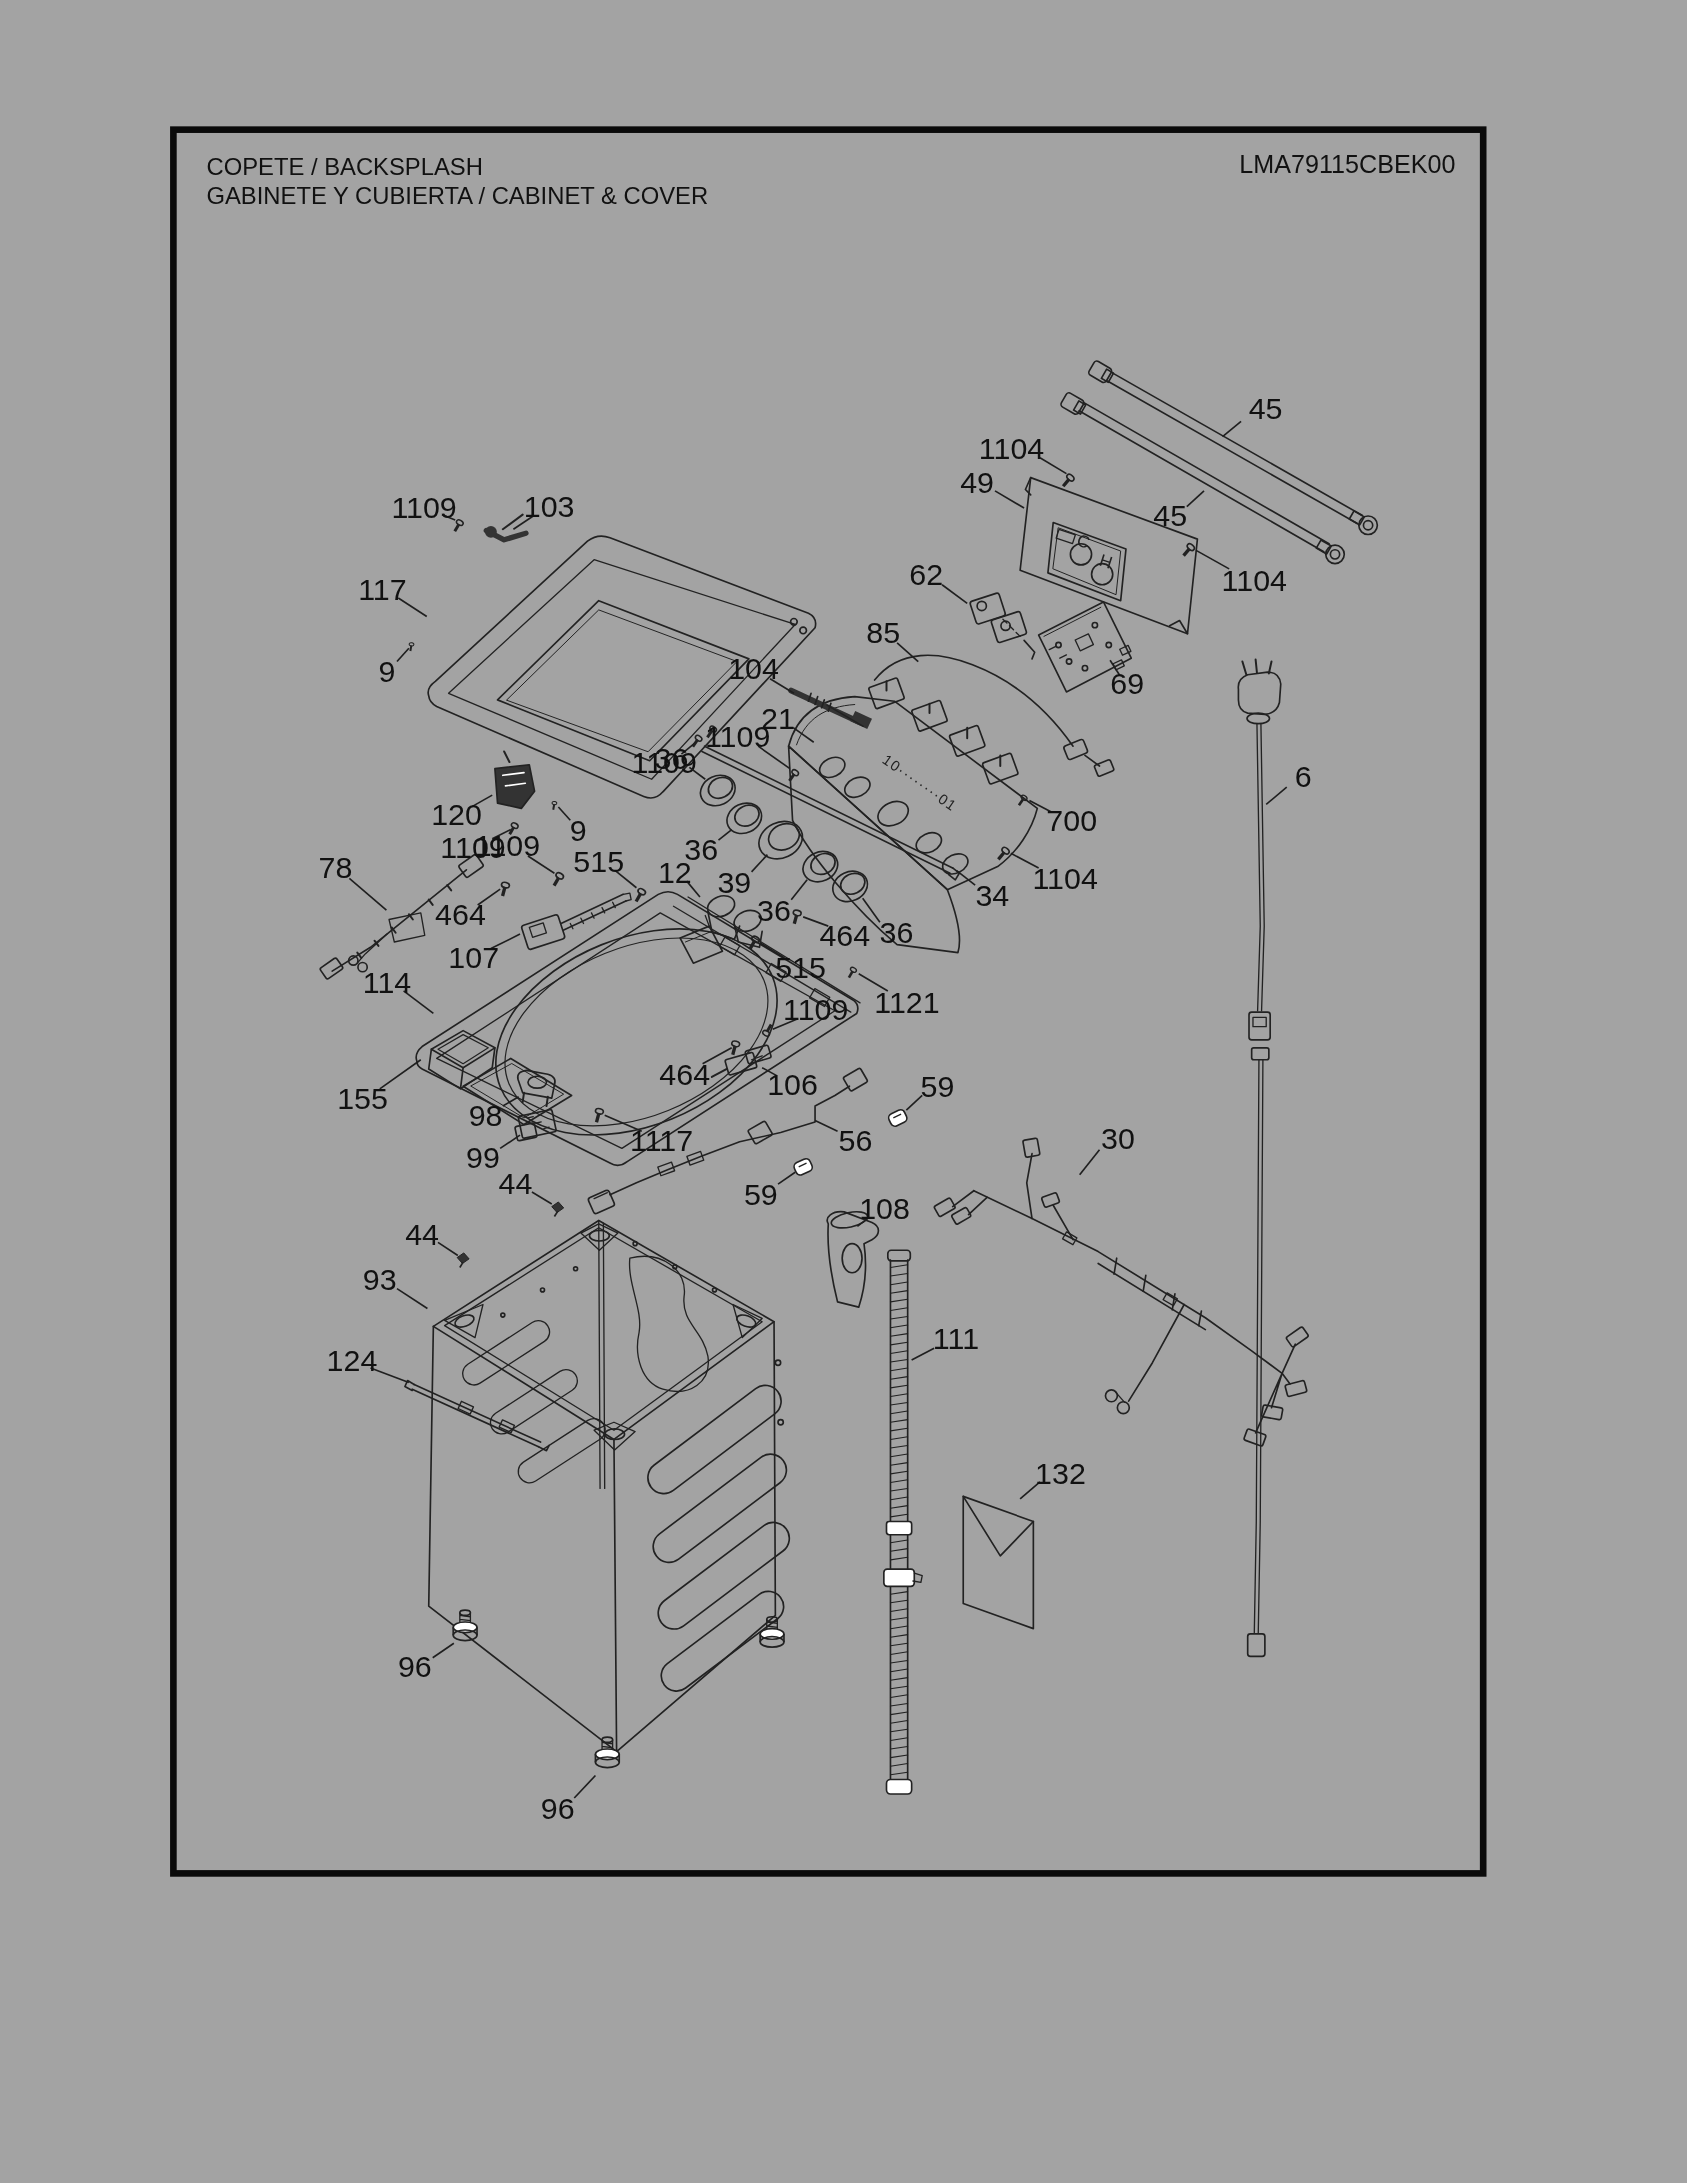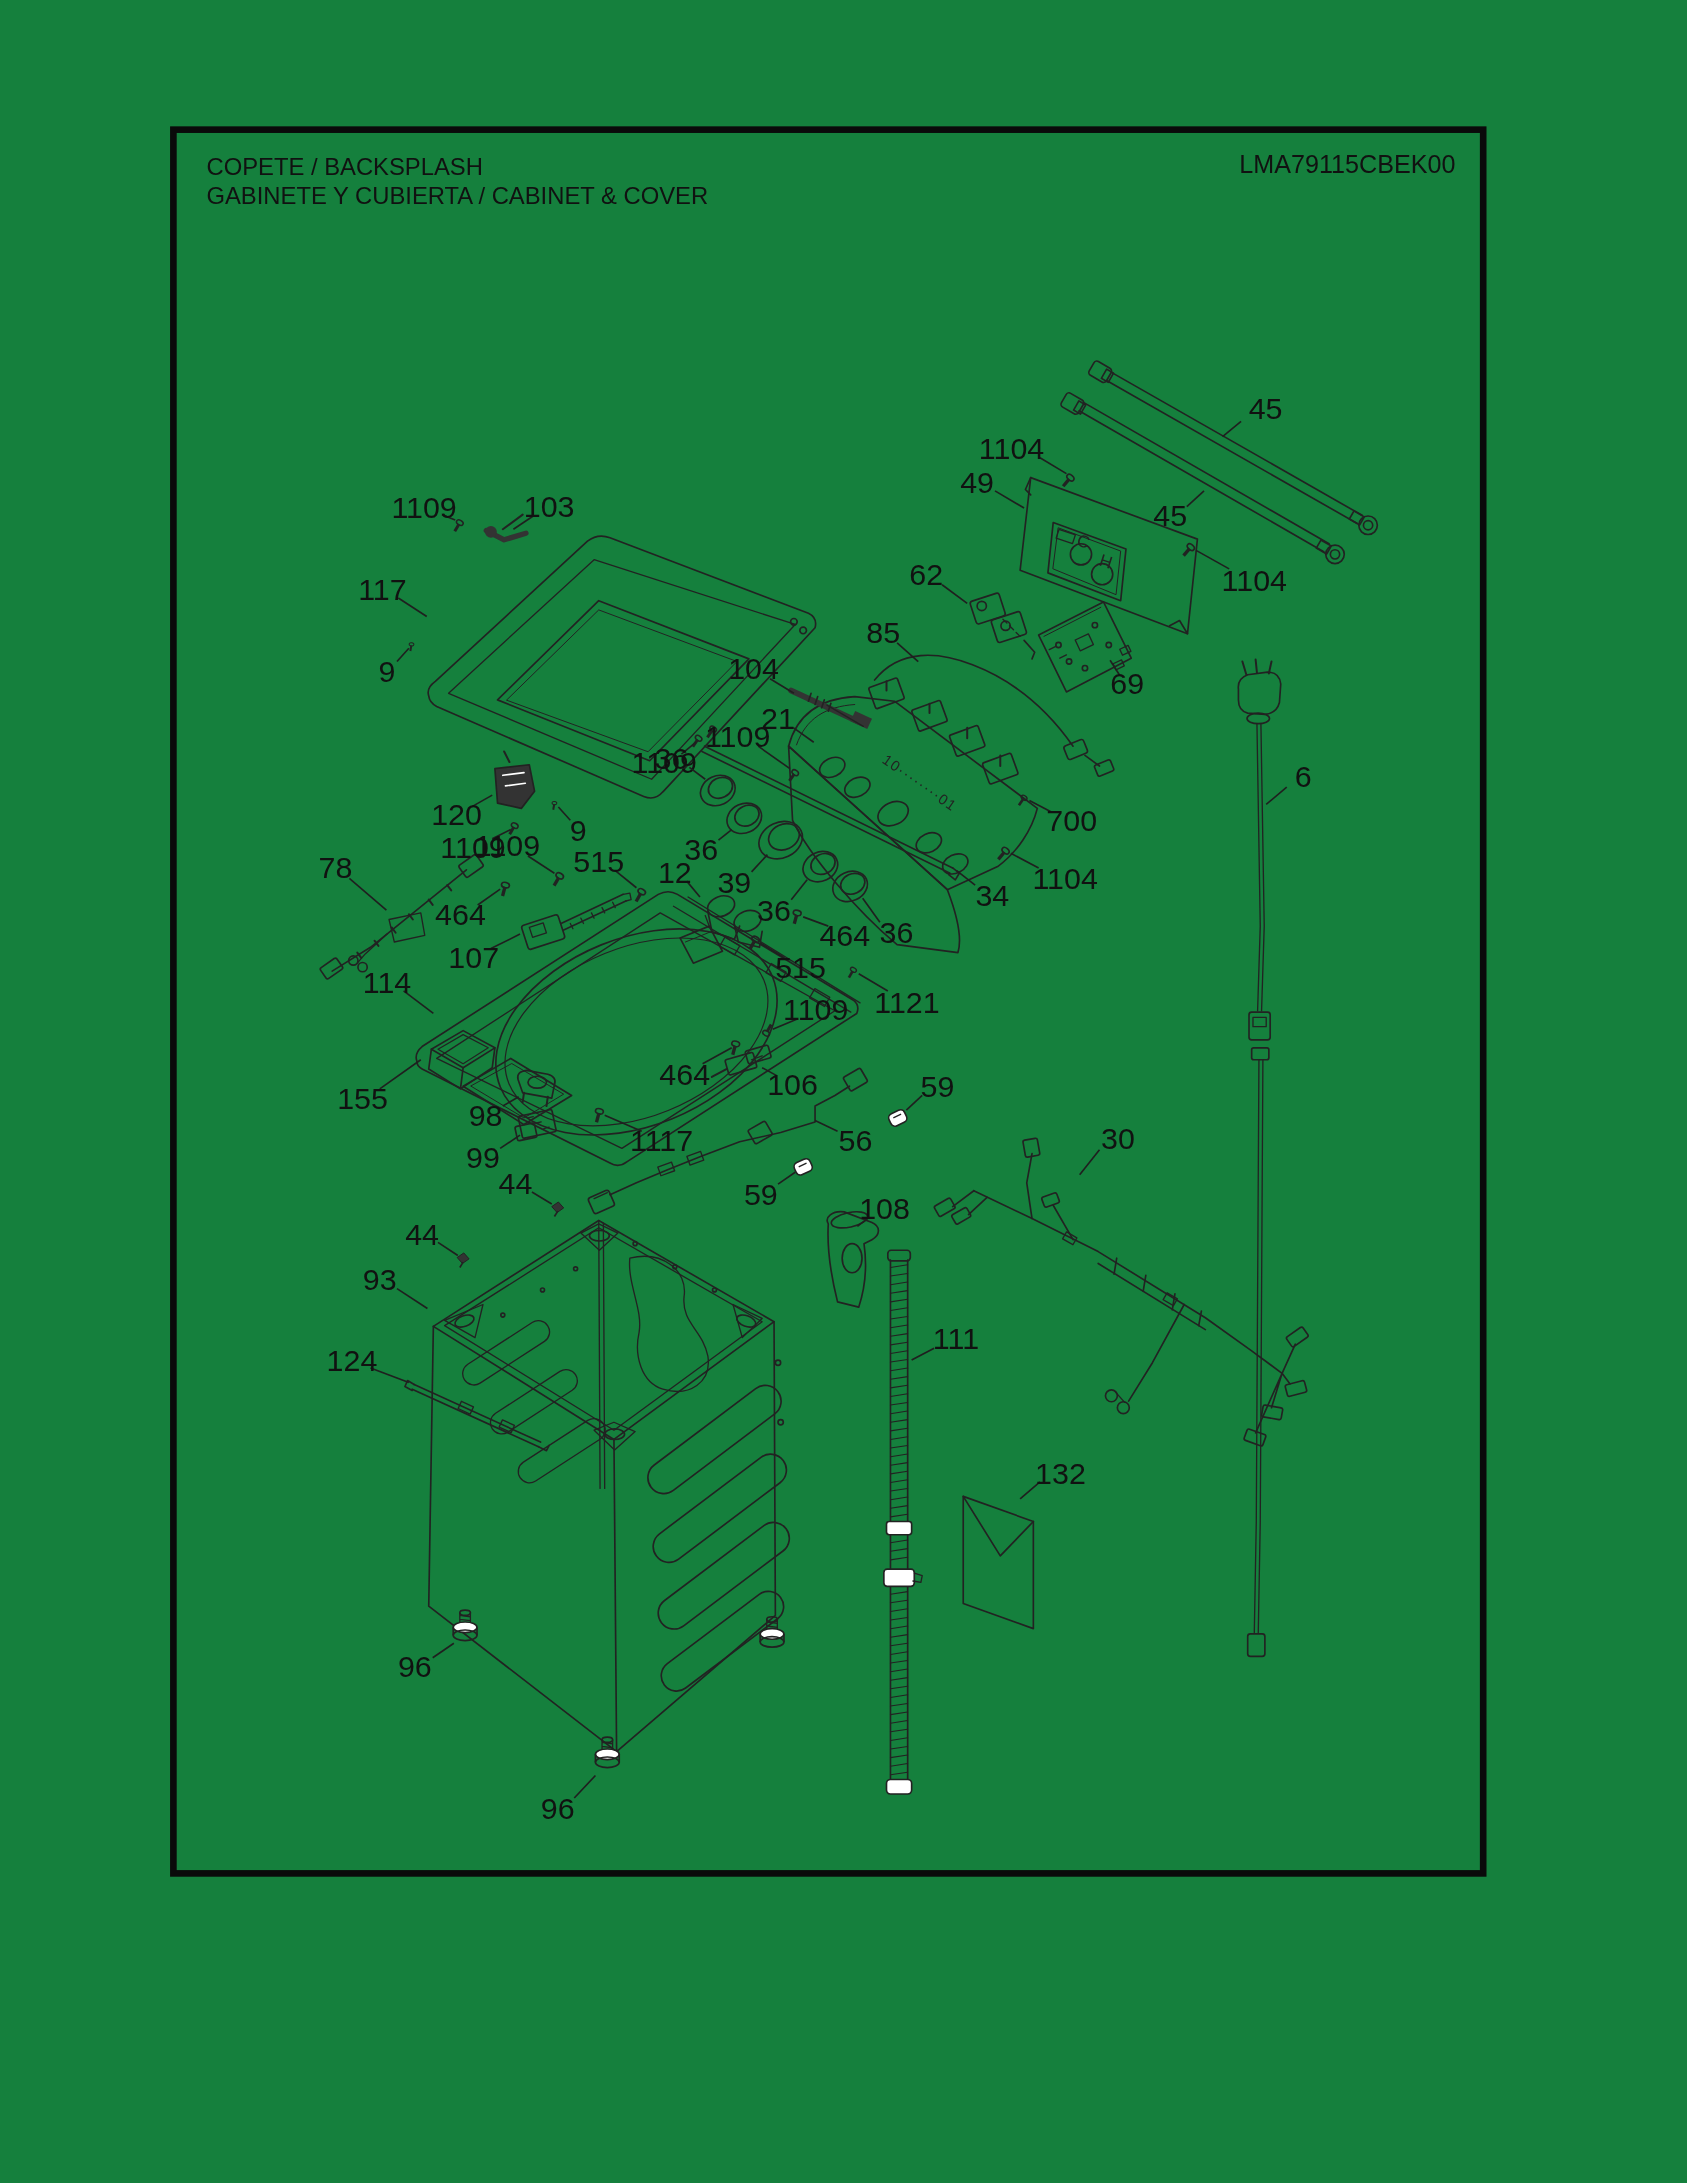--- a/index.html
+++ b/index.html
@@ -1,16 +1,16 @@
 <!DOCTYPE html>
 <html style="font-size:10.6px"><head>
 <meta charset="utf-8">
 <style>
   html,body{margin:0;padding:0;background:#ffffff;}
-  .page{position:relative;width:1687px;height:2183px;background:#15803d;
+  .page{position:relative;width:1687px;height:2183px;background:#a3a3a3;
         font-family:"Liberation Sans",sans-serif;}
   svg{display:block;}
   .callout{font-family:"Liberation Sans",sans-serif;font-size:46px;fill:#111;}
   .title{font-family:"Liberation Sans",sans-serif;font-size:36px;fill:#111;}
   .model{font-family:"Liberation Sans",sans-serif;font-size:38px;fill:#111;}
   .mark{font-family:"Liberation Sans",sans-serif;font-size:26px;fill:#222;}
   .dial{font-family:"Liberation Sans",sans-serif;font-size:22px;fill:#222;letter-spacing:2px;}
 </style>
 </head>
 <body>

